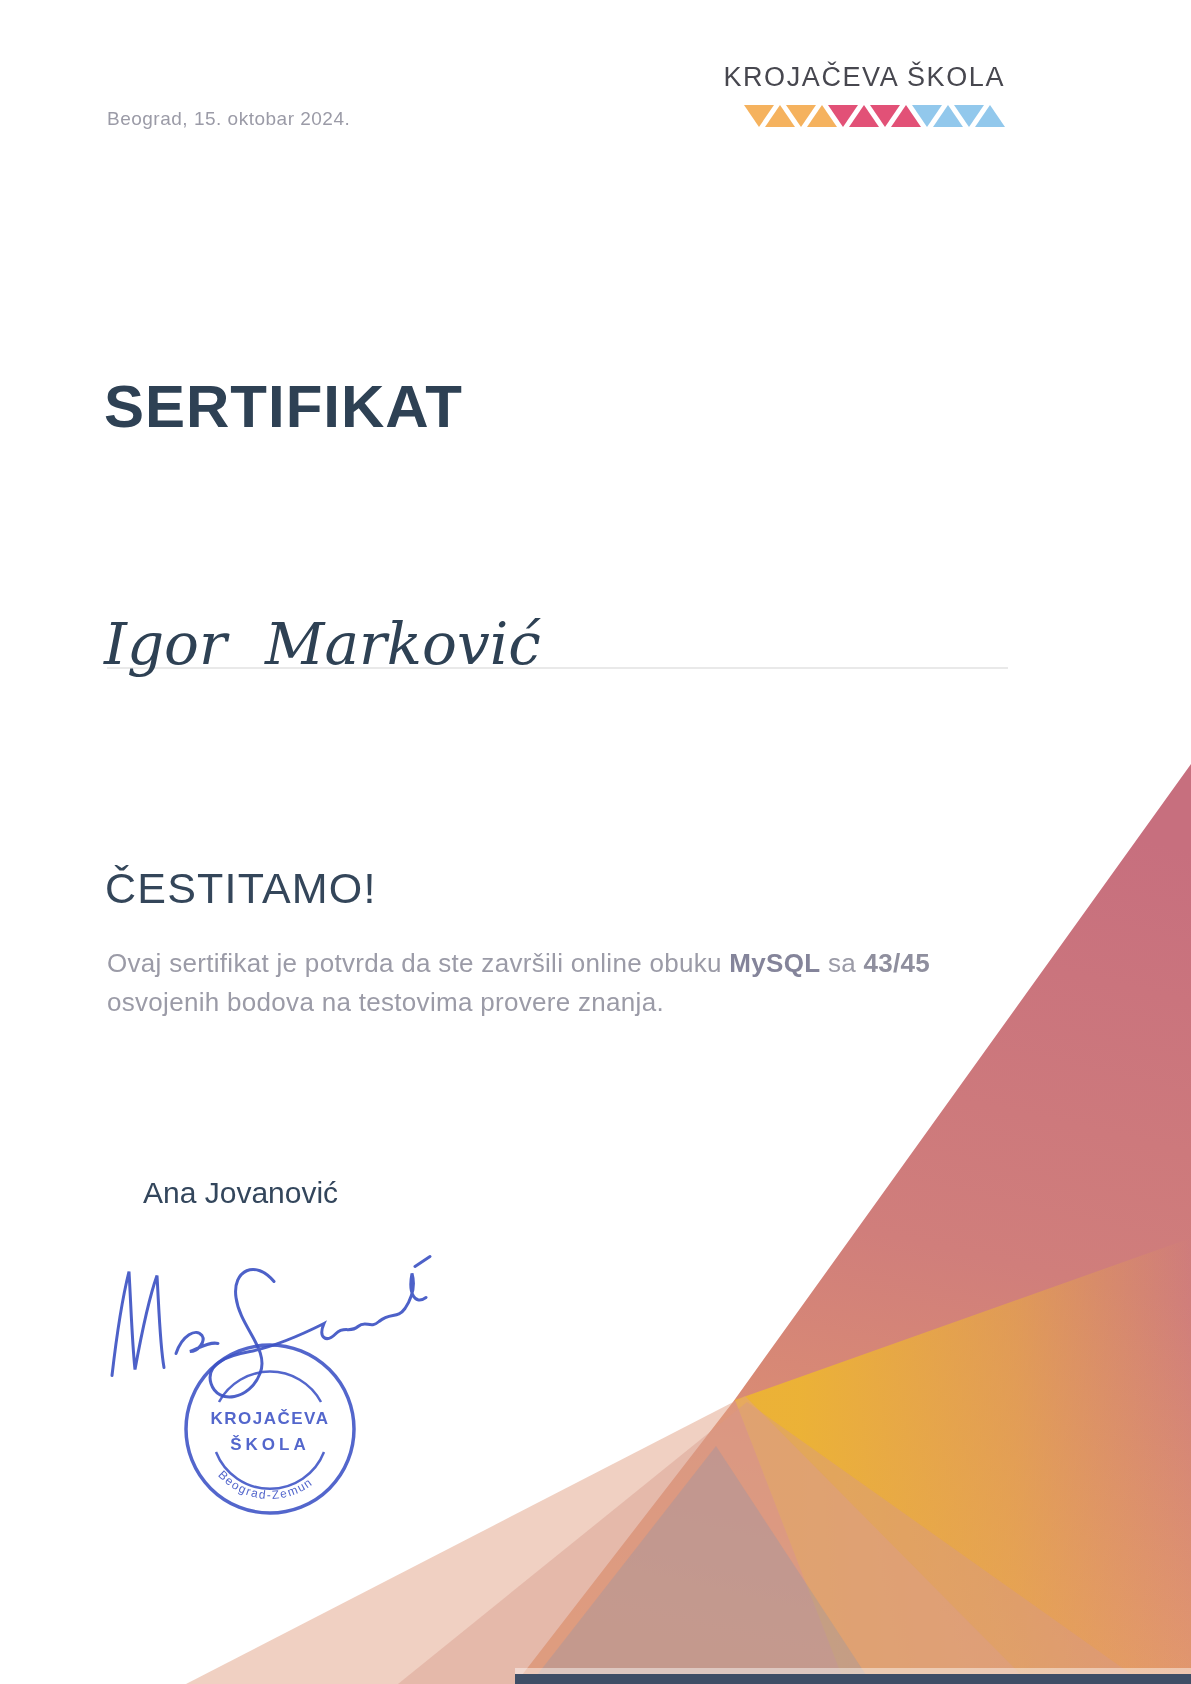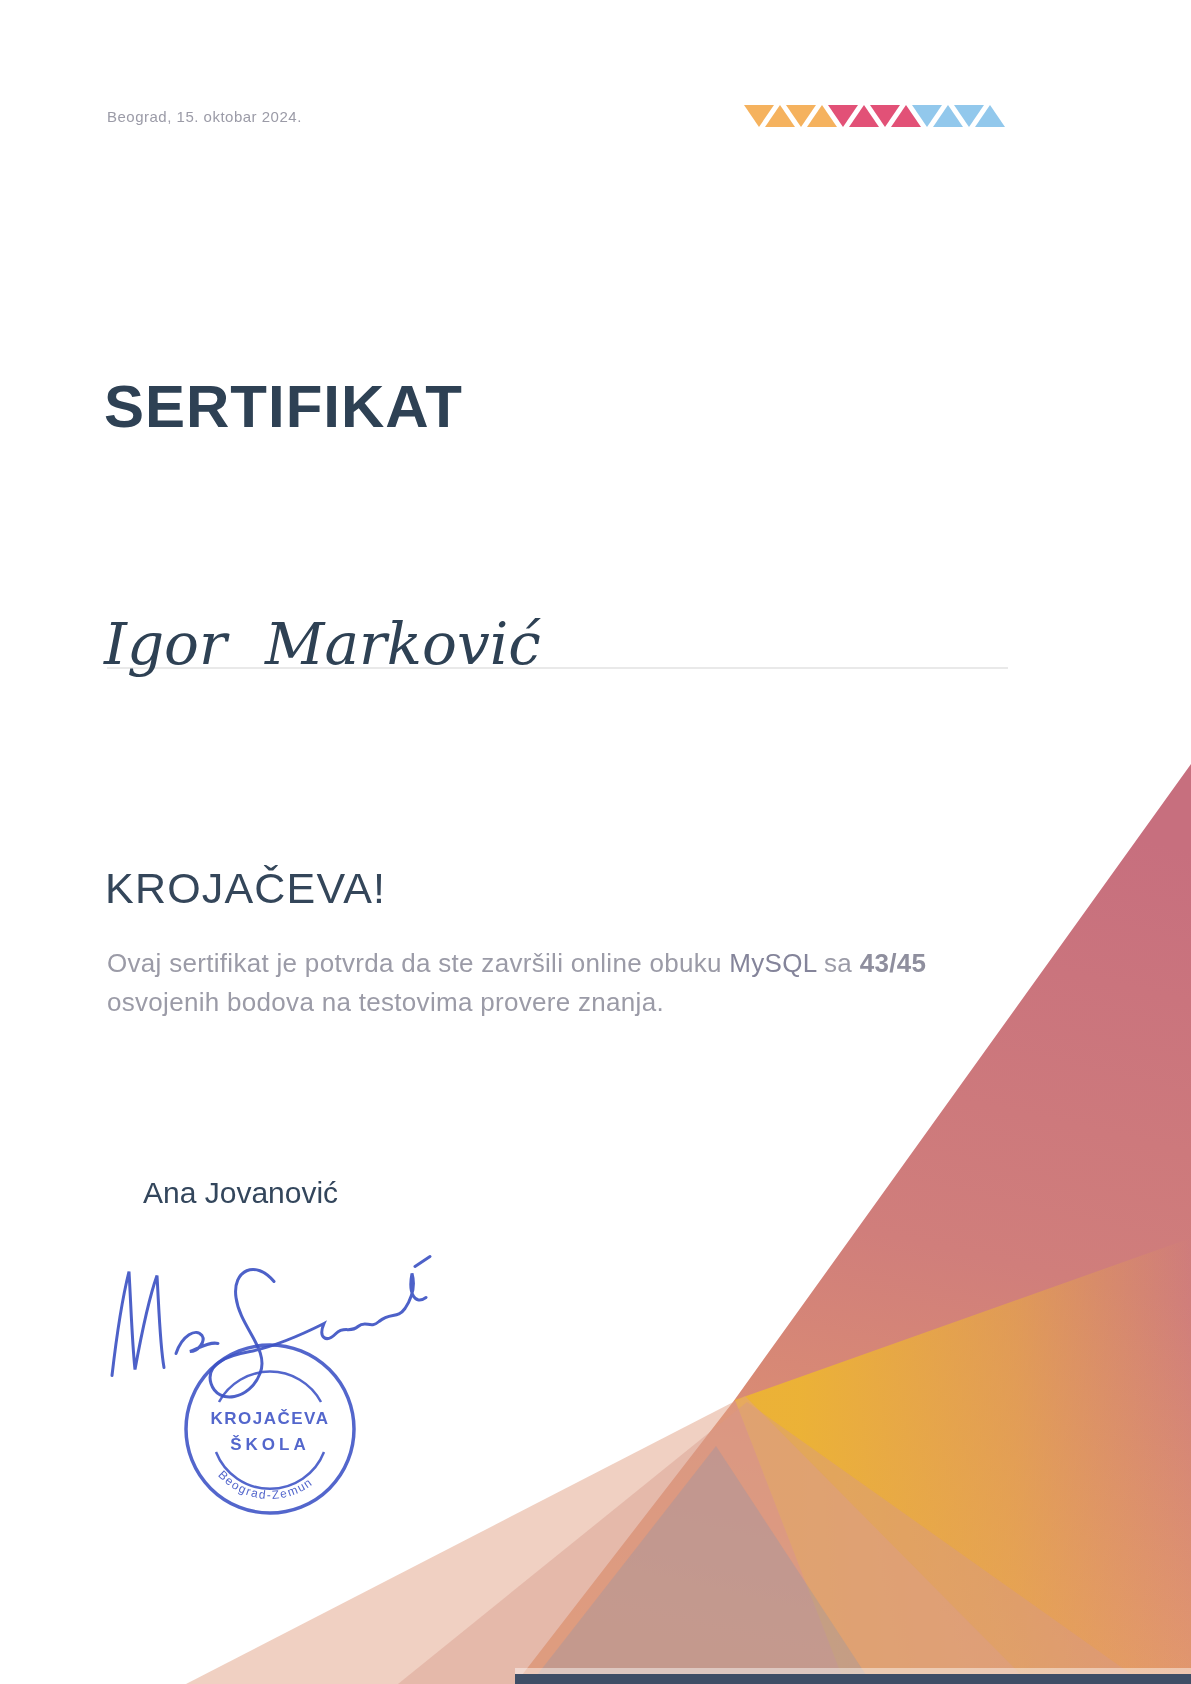--- a/index.html
+++ b/index.html
@@ -3,21 +3,21 @@
 <meta charset="utf-8">
 <style>
   html,body { margin:0; padding:0; background:#ffffff; }
   .page {
     position:relative; width:1191px; height:1684px; background:#ffffff;
     overflow:hidden; font-family:"Liberation Sans", sans-serif;
   }
   .bg { position:absolute; left:0; top:0; width:1191px; height:1684px; z-index:0; }
   .content { position:absolute; z-index:1; }
 
-  .date-line { left:107px; top:108px; font-size:15px; letter-spacing:.5px; color:#9B9BA7;text-align:center; }
+  .date-line { left:107px; top:108px; font-size:19px; letter-spacing:.5px; color:#9B9BA7;text-align:center; }
 
   .logo-text {
     right:186px; top:62px; font-size:27px; letter-spacing:1.6px;
     color:#47474F; white-space:nowrap;
   }
   .logo-band { right:186px; top:104px; width:261px; height:24px; }
 
   .issuer-line { left:107px; top:350px; font-size:27px; color:#36495E; letter-spacing:.3px; }
   .cert-title {
     left:104px; top:372px; font-size:60px; font-weight:800;
@@ -33,21 +33,21 @@
     left:107px; top:696px; font-size:27px; font-style:italic;
     font-weight:bold; color:#33455C; letter-spacing:.2px;
   }
 
   .congrats { left:105px; top:864px; font-size:43px; color:#34465A; letter-spacing:1.2px; }
 
   .body-text {
     left:107px; top:944px; width:905px; font-size:26px; line-height:39px;
     color:#9B9BA7; letter-spacing:.3px;
   }
-  .body-text .course { font-weight:normal; color:#84849A; }
+  .body-text .course { font-weight:bold; color:#84849A; }
   .body-text .score  { font-weight:bold; color:#8F8F9E; }
 
   .signer-name  { left:107px; top:1176px; font-size:30px; color:#33465C;margin-left:36px; }
   .signer-title { left:107px; top:1217px; font-size:26px; color:#9B9BA7; letter-spacing:.3px; }
 
   .signature { left:98px;  top:1252px; width:340px; height:158px; z-index:2; }
   .stamp     { left:181px; top:1340px; width:178px; height:178px; z-index:2; opacity:.88; }
 
   .abs { position:absolute; }
 </style>
@@ -73,20 +73,21 @@
     <polygon points="735,1400 1191,1238 1191,1684 845,1684" fill="url(#gradGold)"></polygon>
     <polygon points="186,1684 745,1396 1030,1684" fill="#E2A285" opacity="0.5"></polygon>
     <polygon points="398,1684 747,1402 1145,1684" fill="#D6998B" opacity="0.42"></polygon>
     <polygon points="530,1684 716,1446 872,1684" fill="#8095B4" opacity="0.28"></polygon>
     <rect x="515" y="1668" width="676" height="6" fill="#FFFFFF" opacity="0.45"></rect>
     <rect x="515" y="1674" width="676" height="10" fill="#3F4E66"></rect>
   </svg>
 
   <div class="content date-line abs">Beograd, 15. oktobar 2024.</div>
 
+  <div class="content logo-text abs">KROJAČEVA ŠKOLA</div>
 
   <svg class="content logo-band abs" id="logo-band" viewBox="0 0 261 24" aria-hidden="true">
       <polygon points="0,1 30,1 15,23" fill="#F5B25E"></polygon>
       <polygon points="21,23 51,23 36,1" fill="#F5B25E"></polygon>
       <polygon points="42,1 72,1 57,23" fill="#F5B25E"></polygon>
       <polygon points="63,23 93,23 78,1" fill="#F5B25E"></polygon>
       <polygon points="84,1 114,1 99,23" fill="#E25177"></polygon>
       <polygon points="105,23 135,23 120,1" fill="#E25177"></polygon>
       <polygon points="126,1 156,1 141,23" fill="#E25177"></polygon>
       <polygon points="147,23 177,23 162,1" fill="#E25177"></polygon>
@@ -94,21 +95,21 @@
       <polygon points="189,23 219,23 204,1" fill="#92C8EC"></polygon>
       <polygon points="210,1 240,1 225,23" fill="#92C8EC"></polygon>
       <polygon points="231,23 261,23 246,1" fill="#92C8EC"></polygon>
     </svg>
 
   <div class="content cert-title abs">SERTIFIKAT</div>
 
   <div class="content name-underline abs"></div>
   <div class="content recipient-name abs">Igor Marković</div>
 
-  <div class="content congrats abs">KROJAČEVA!</div>
+  <div class="content congrats abs">ČESTITAMO!</div>
 
   <div class="content body-text abs">
     <span>Ovaj sertifikat je potvrda da ste završili online obuku </span><span class="course">MySQL</span><span> sa </span><span class="score">43/45</span><span> osvojenih bodova na testovima provere znanja.</span>
   </div>
 
   <div class="content signer-name abs">Ana Jovanović</div>
 
   <svg class="content signature abs" viewBox="0 0 340 155" aria-hidden="true">
     <g fill="none" stroke="#3A50C3" stroke-width="3" stroke-linecap="round" opacity="0.9">
       <path d="M14,122 C20,70 27,34 31,18 C33,52 34,88 37,116 C45,72 54,36 59,22 C61,56 62,92 66,114"></path>

